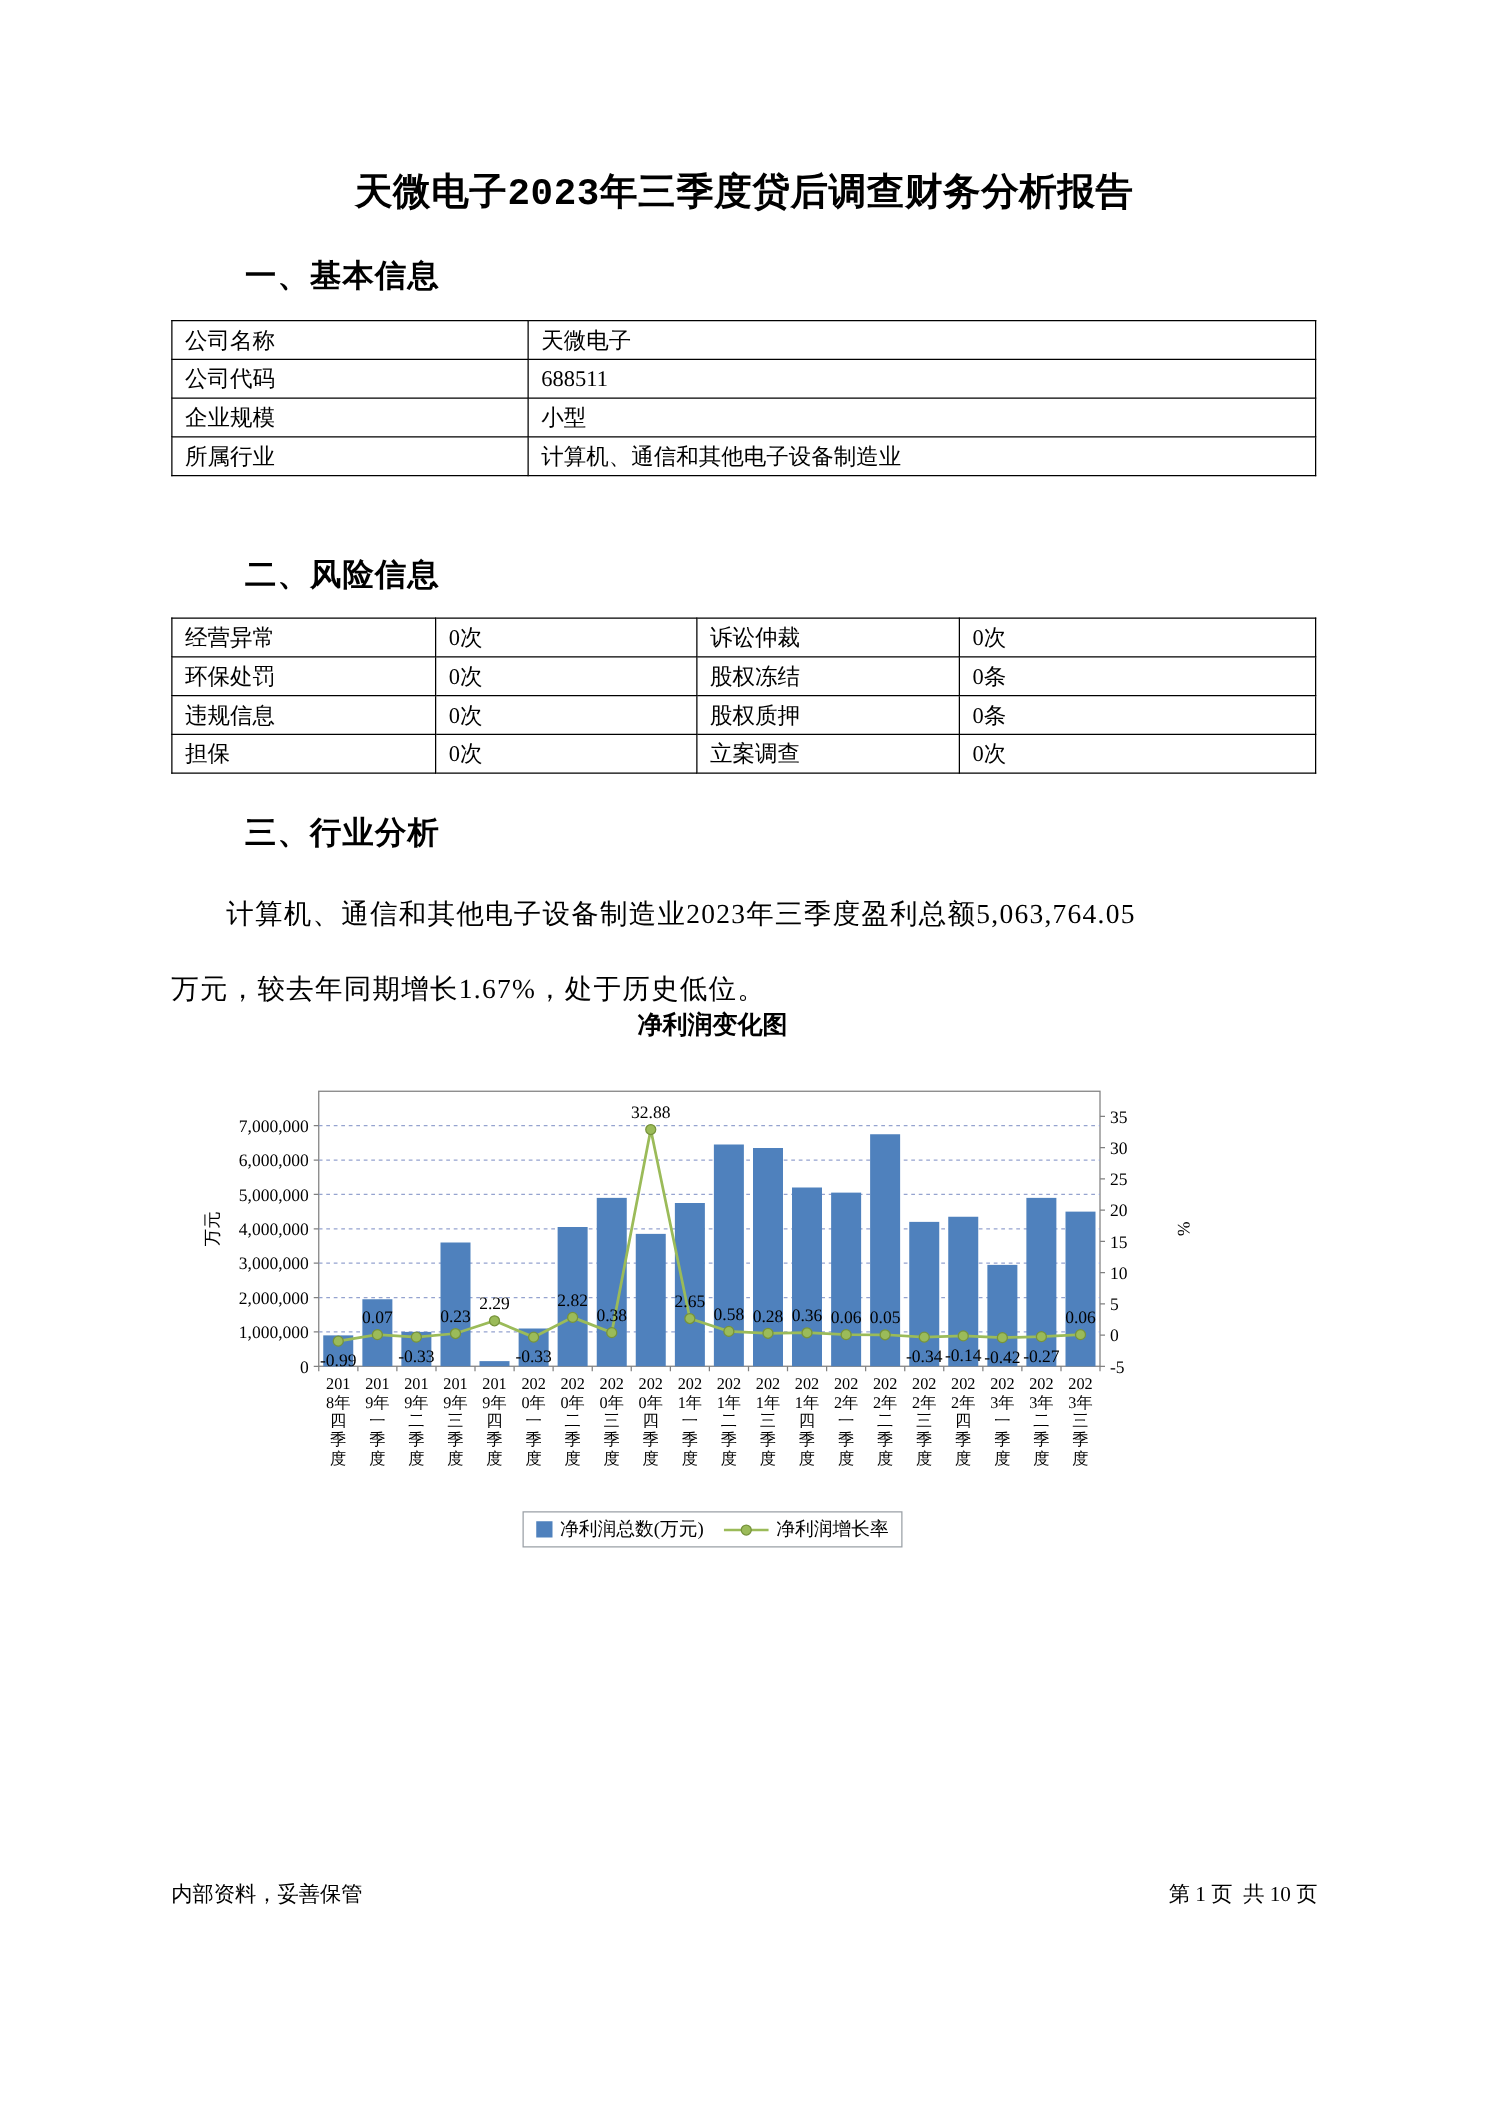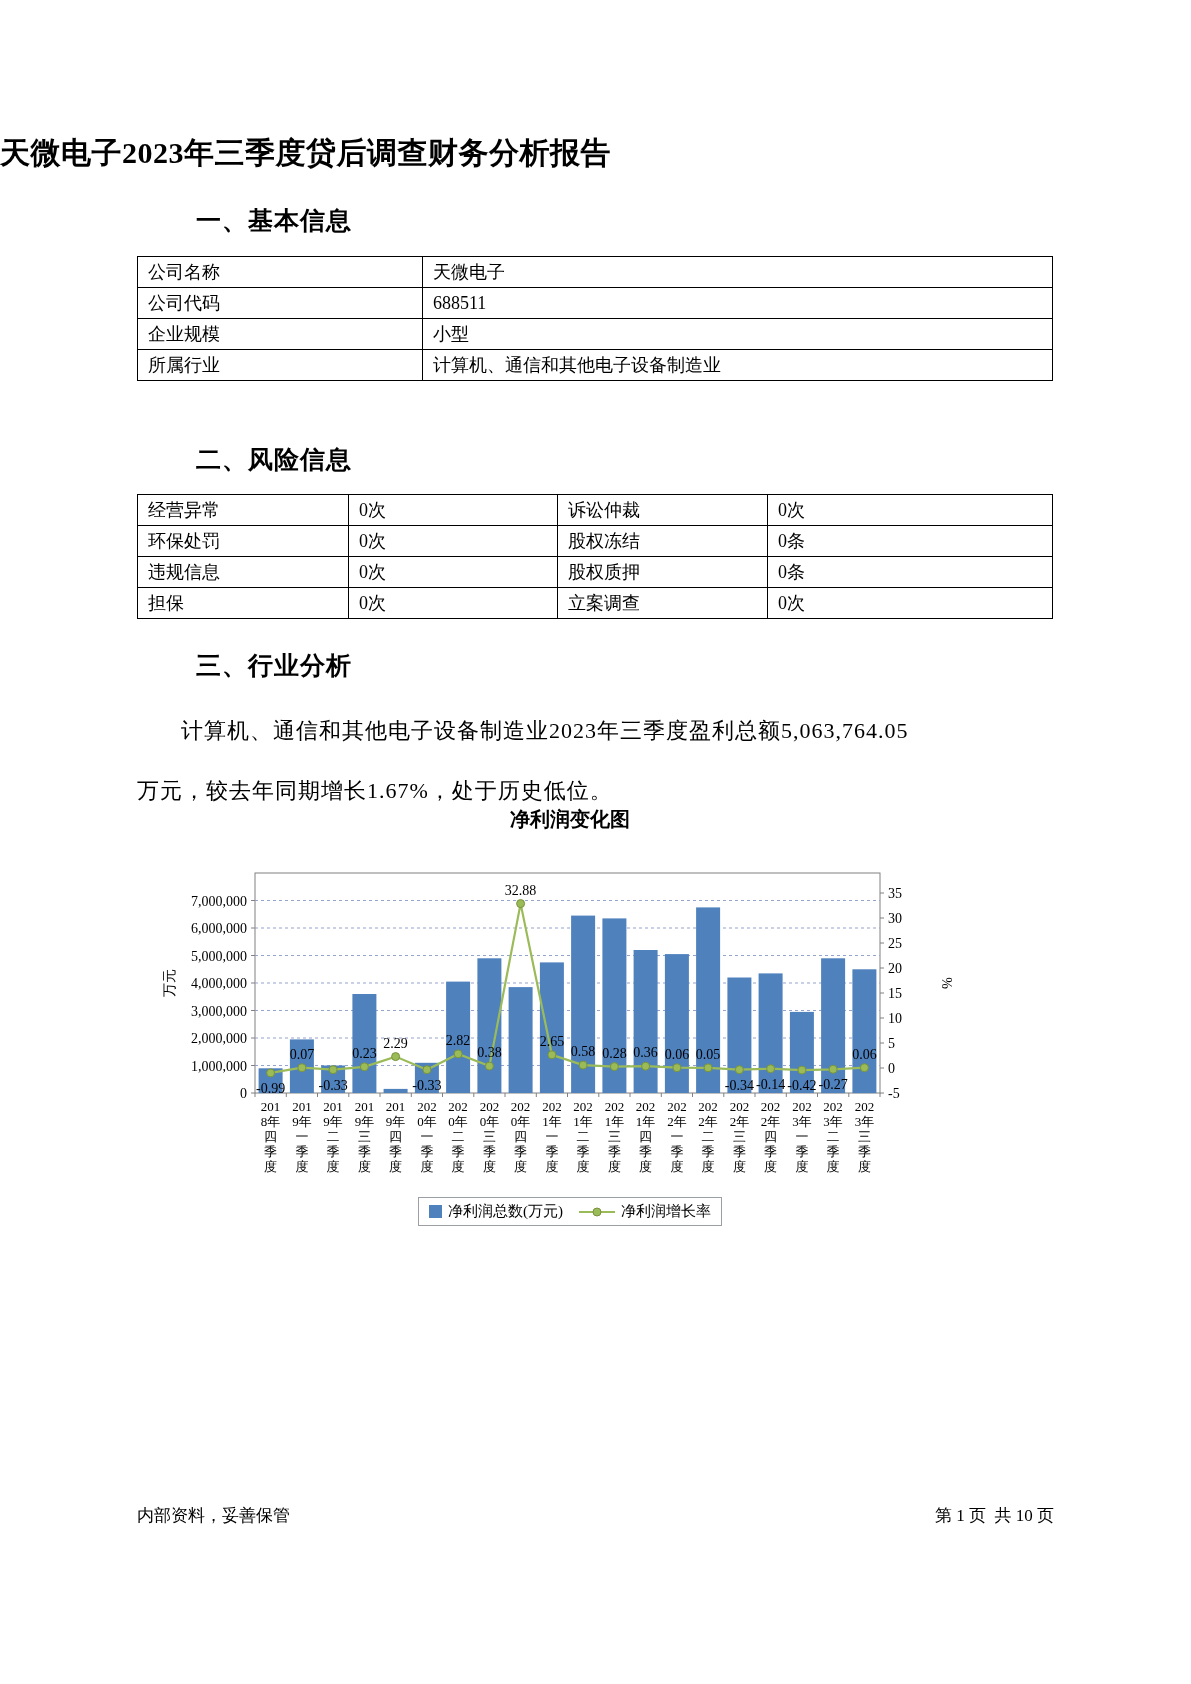--- a/index.html
+++ b/index.html
@@ -1,31 +1,31 @@
 <!DOCTYPE html>
 <html><head>
 <meta charset="utf-8">
 <style>
   html,body{margin:0;padding:0}
   body{width:1191px;height:1684px;background:#ffffff;color:#000;font-family:"Liberation Serif",serif;position:relative;overflow:hidden}
   .abs{position:absolute}
-  .doc-title{top:133px;left:0;width:100%;text-align:left;font-family:Liberation Serif, serif;font-weight:700;font-size:30px;letter-spacing:0.5px}
+  .doc-title{top:133px;left:0;width:100%;text-align:center;font-family:Liberation Mono, monospace;font-weight:700;font-size:30px;letter-spacing:0.5px}
   .sec-heading{left:196px;font-family:"Liberation Sans",sans-serif;font-weight:700;font-size:25px;letter-spacing:1px}
   #heading-basic{top:204px}
   #heading-risk{top:443px}
   #heading-industry{top:649px}
   table.info{position:absolute;left:137px;border-collapse:collapse;table-layout:fixed;width:916px;font-size:18px}
   #basic-table{top:256px}
   #risk-table{top:494px}
   table.info td{border:1px solid #000;height:30px;padding:0 10px;vertical-align:middle;overflow:hidden;white-space:nowrap}
   .para{top:701px;left:137px;width:772px;font-size:22px;line-height:60px;text-indent:2em;letter-spacing:1px}
   .chart-wrap{top:806px;left:150px;width:840px}
   .chart-title{text-align:center;font-family:Liberation Serif, serif;font-weight:700;font-size:20px;margin-bottom:2px}
   #chart-svg{line-height:0}
-  .legend{display:flex;width:fit-content;margin:2px auto 0;border:1px solid #9aa0a6;padding:4px 10px;gap:16px;align-items:center;font-size:15px;background:#fff}
+  .legend{display:flex;width:fit-content;margin:14px auto 0;border:1px solid #9aa0a6;padding:4px 10px;gap:16px;align-items:center;font-size:15px;background:#fff}
   .legend-item{display:flex;align-items:center;gap:6px}
   .swatch-bar{display:inline-block;width:13px;height:13px;background:#4f81bd}
   .footer-left{top:1504px;left:137px;font-size:17px}
   .footer-right{top:1504px;right:137px;font-size:17px;white-space:pre}
 </style>
 </head>
 <body>
 
 <div class="abs doc-title">天微电子2023年三季度贷后调查财务分析报告</div>
 

